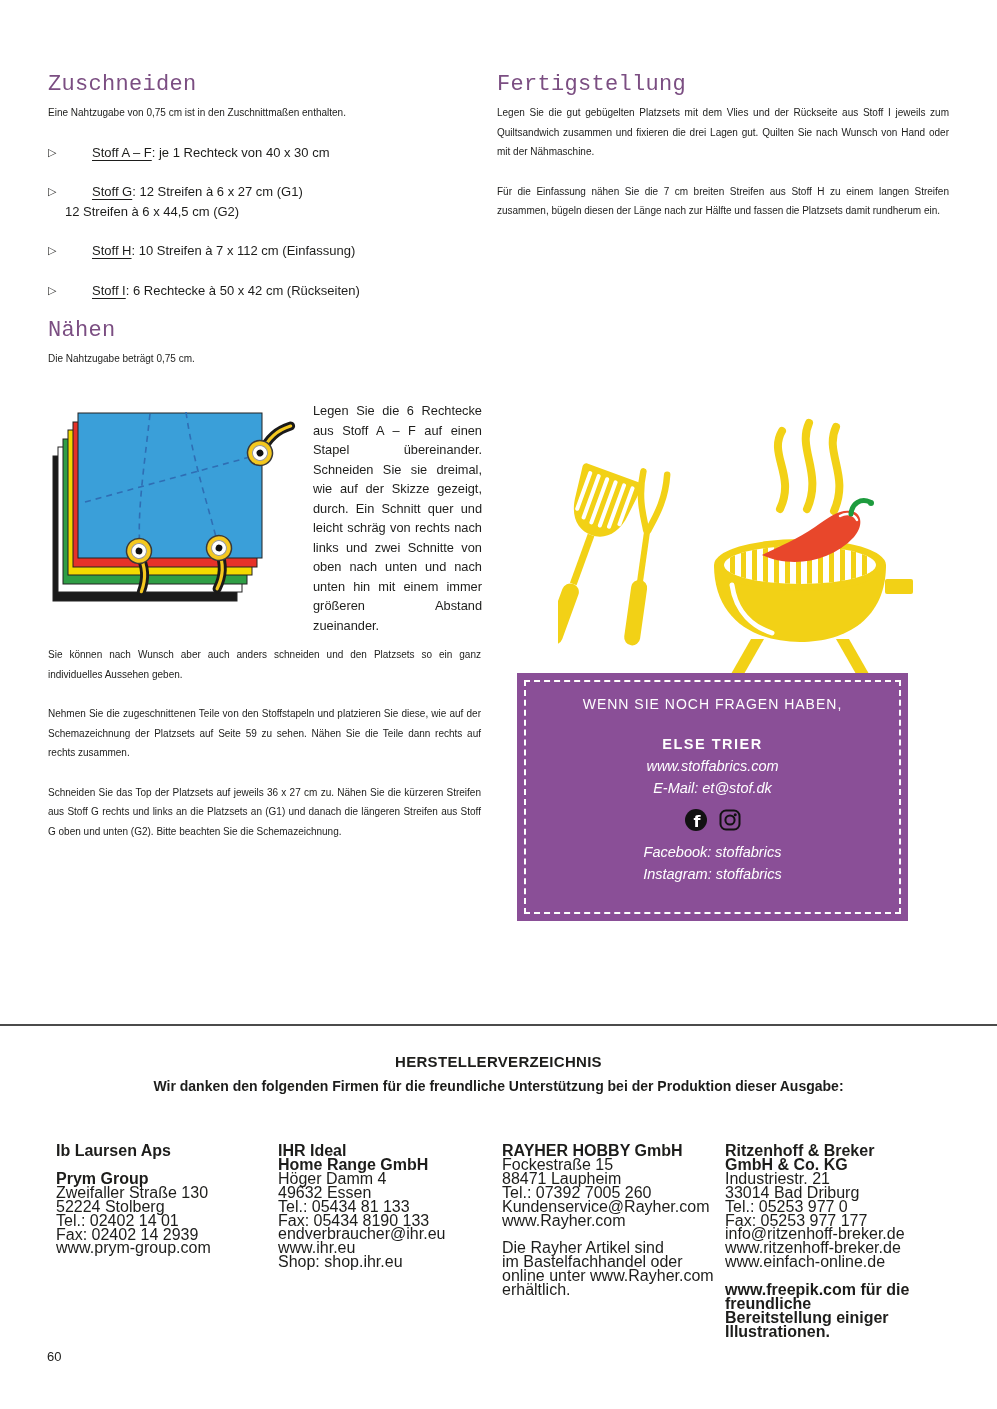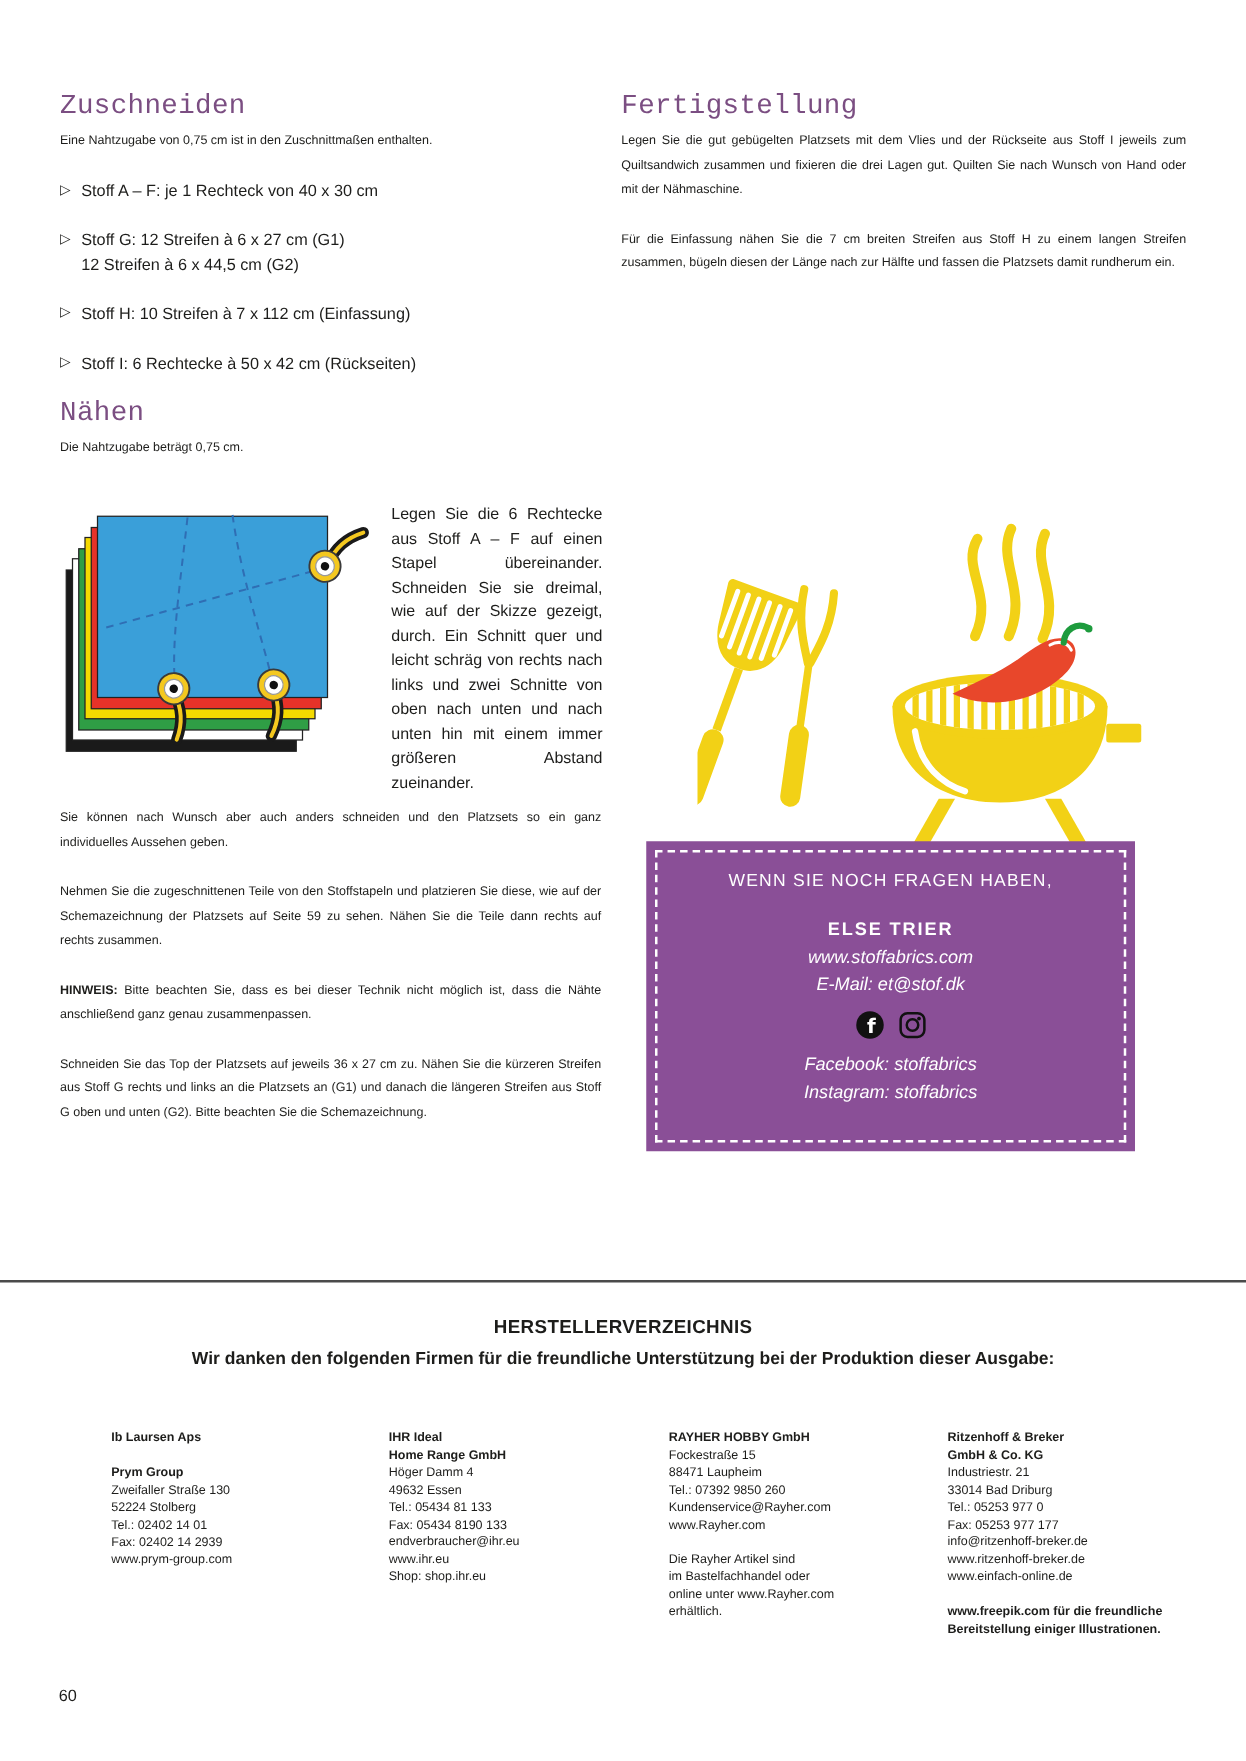--- a/index.html
+++ b/index.html
@@ -17,21 +17,21 @@
   .body-text { font-size:10px; line-height:19.5px; }
   .just { text-align:justify; }
   .para { margin-bottom:20px; }
   .para:last-child { margin-bottom:0; }
   b { font-weight:bold; }
 
   
   .cutlist { margin-top:20px; }
   .cutitem { display:flex; margin-bottom:20px; font-size:13px; line-height:19.5px; }
   .cutitem .tri { width:17px; flex:0 0 17px; font-size:11px; color:#1d1d1b; }
-  .cutitem .u { text-underline-offset:3px; }
+  .cutitem .u { text-decoration:underline; text-underline-offset:3px;margin-left:27px; }
   .ci2 { padding-left:17px; font-size:13px; line-height:19.5px; margin-top:0; }
 
   
   .sidetext { font-size:12.8px; line-height:19.5px; text-align:justify; }
 
   
   .contact-box {
     background:var(--box-purple,#8a4f97); color:#fff; text-align:center;
   }
   .cb-border { position:absolute; inset:7px; border:2px dashed #fff; pointer-events:none; }
@@ -39,21 +39,21 @@
   .cb-name { margin-top:20px; font-size:14.5px; font-weight:bold; letter-spacing:1.5px; }
   .cb-it  { margin-top:6px; font-size:14.5px; font-style:italic; }
   .cb-icons { margin-top:12px; display:flex; justify-content:center; gap:10px; }
   .cb-fb { margin-top:12px; }
 
   
   .divider { left:0; top:1024px; width:997px; height:2px; background:var(--divider,#4b4b4b); }
   .dir-head { left:0; top:1053px; width:997px; text-align:center; }
   .dir-title { font-size:15px; font-weight:bold; letter-spacing:.3px; margin-bottom:8px; }
   .dir-sub { font-size:14px; font-weight:bold; }
-  .dcol { top:1144px; width:212px; font-size:10px; line-height:13.9px;margin-left:33px; }
+  .dcol { top:1144px; width:212px; font-size:16px; line-height:13.9px; }
   .dcol div { min-height:13.9px; }
   .dname { font-weight:bold; }
   .gap { margin-top:14px; }
   .dnote div { font-weight:bold; }
   .pageno { left:47px; top:1349px; font-size:13px; }
 </style>
 </head>
 <body>
 
 <div class="page">
@@ -123,21 +123,20 @@
       <use href="#cutter" transform="translate(92,153) rotate(8)"></use>
       <use href="#cutter" transform="translate(172,150) rotate(14)"></use>
     </svg>
   </figure>
 
   <div class="abs sidetext" style="left:313px; top:401px; width:169px;">Legen Sie die 6 Rechtecke aus Stoff A – F auf einen Stapel übereinander. Schneiden Sie sie dreimal, wie auf der Skizze gezeigt, durch. Ein Schnitt quer und leicht schräg von rechts nach links und zwei Schnitte von oben nach unten und nach unten hin mit einem immer größeren Abstand zueinander.</div>
 
   <div class="abs" style="left:48px; top:645px; width:433px;">
     <p class="body-text just para">Sie können nach Wunsch aber auch anders schneiden und den Platzsets so ein ganz individuelles Aussehen geben.</p>
     <p class="body-text just para">Nehmen Sie die zugeschnittenen Teile von den Stoffstapeln und platzieren Sie diese, wie auf der Schemazeichnung der Platzsets auf Seite 59 zu sehen. Nähen Sie die Teile dann rechts auf rechts zusammen.</p>
-    <p class="body-text just para"><b>HINWEIS:</b><span> Bitte beachten Sie, dass es bei dieser Technik nicht möglich ist, dass die Nähte anschließend ganz genau zusammenpassen.</span></p>
     <p class="body-text just">Schneiden Sie das Top der Platzsets auf jeweils 36 x 27 cm zu. Nähen Sie die kürzeren Streifen aus Stoff G rechts und links an die Platzsets an (G1) und danach die längeren Streifen aus Stoff G oben und unten (G2). Bitte beachten Sie die Schemazeichnung.</p>
   </div>
 
   <figure class="abs" style="left:558px; top:413px;">
     <svg width="400" height="262" viewBox="0 0 400 262">
 
       <g stroke="#f2d116" stroke-width="8" fill="none" stroke-linecap="round">
         <path d="M224 18 C210 42, 238 62, 222 96"></path>
         <path d="M251 10 C239 36, 265 60, 249 96"></path>
         <path d="M278 14 C266 40, 292 62, 276 98"></path>
@@ -255,21 +254,21 @@
         <div>www.ihr.eu</div>
         <div>Shop: shop.ihr.eu</div>
       </div>
   </div>
 
   <div class="abs dcol" style="left:502px;">
     <div class="dname">RAYHER HOBBY GmbH</div>
     <div>
         <div>Fockestraße 15</div>
         <div>88471 Laupheim</div>
-        <div>Tel.: 07392 9850 260</div>
+        <div>Tel.: 07392 7005 260</div>
         <div>Kundenservice@Rayher.com</div>
         <div>www.Rayher.com</div>
       </div>
     <div class="gap">
         <div>Die Rayher Artikel sind</div>
         <div>im Bastelfachhandel oder</div>
         <div>online unter www.Rayher.com</div>
         <div>erhältlich.</div>
       </div>
   </div>

